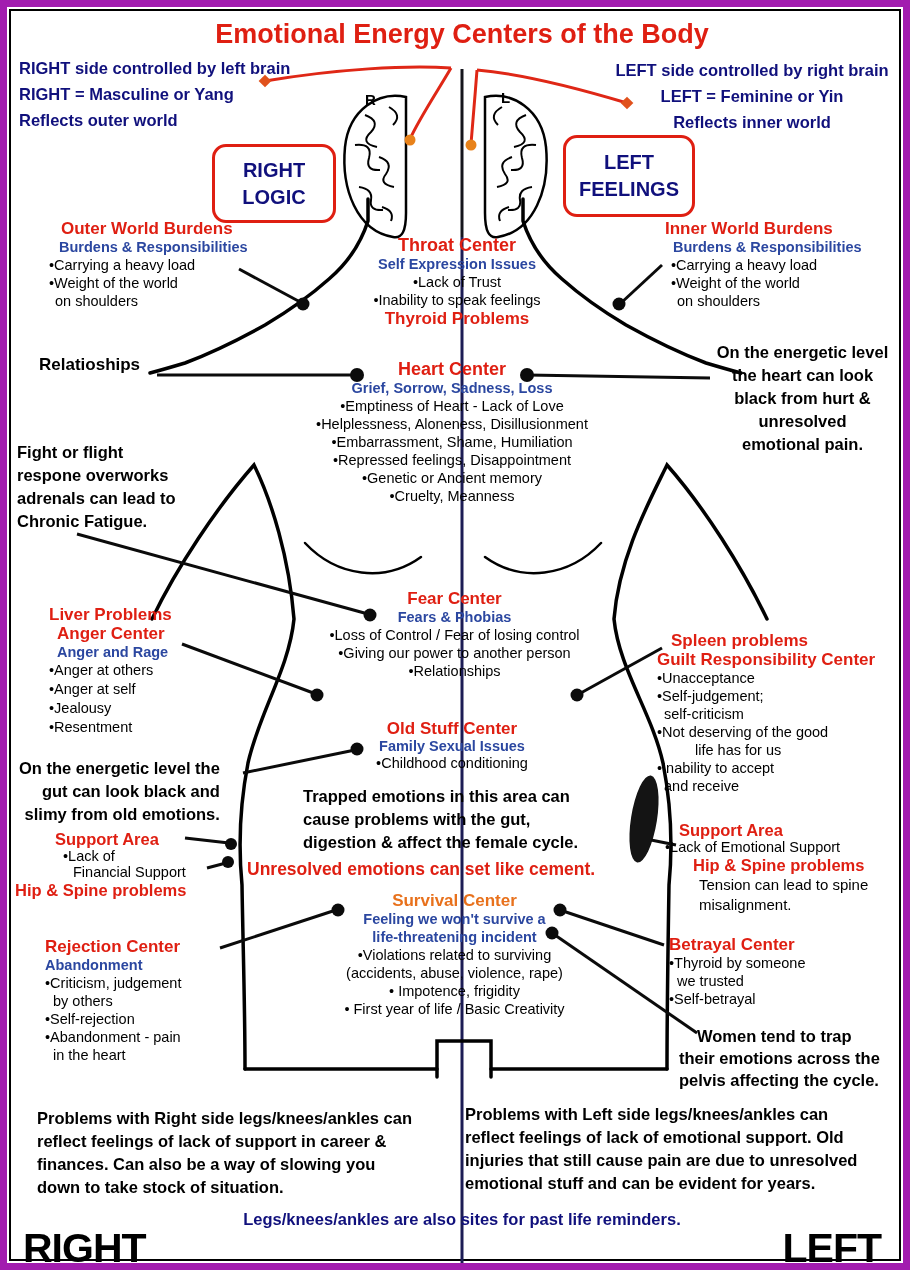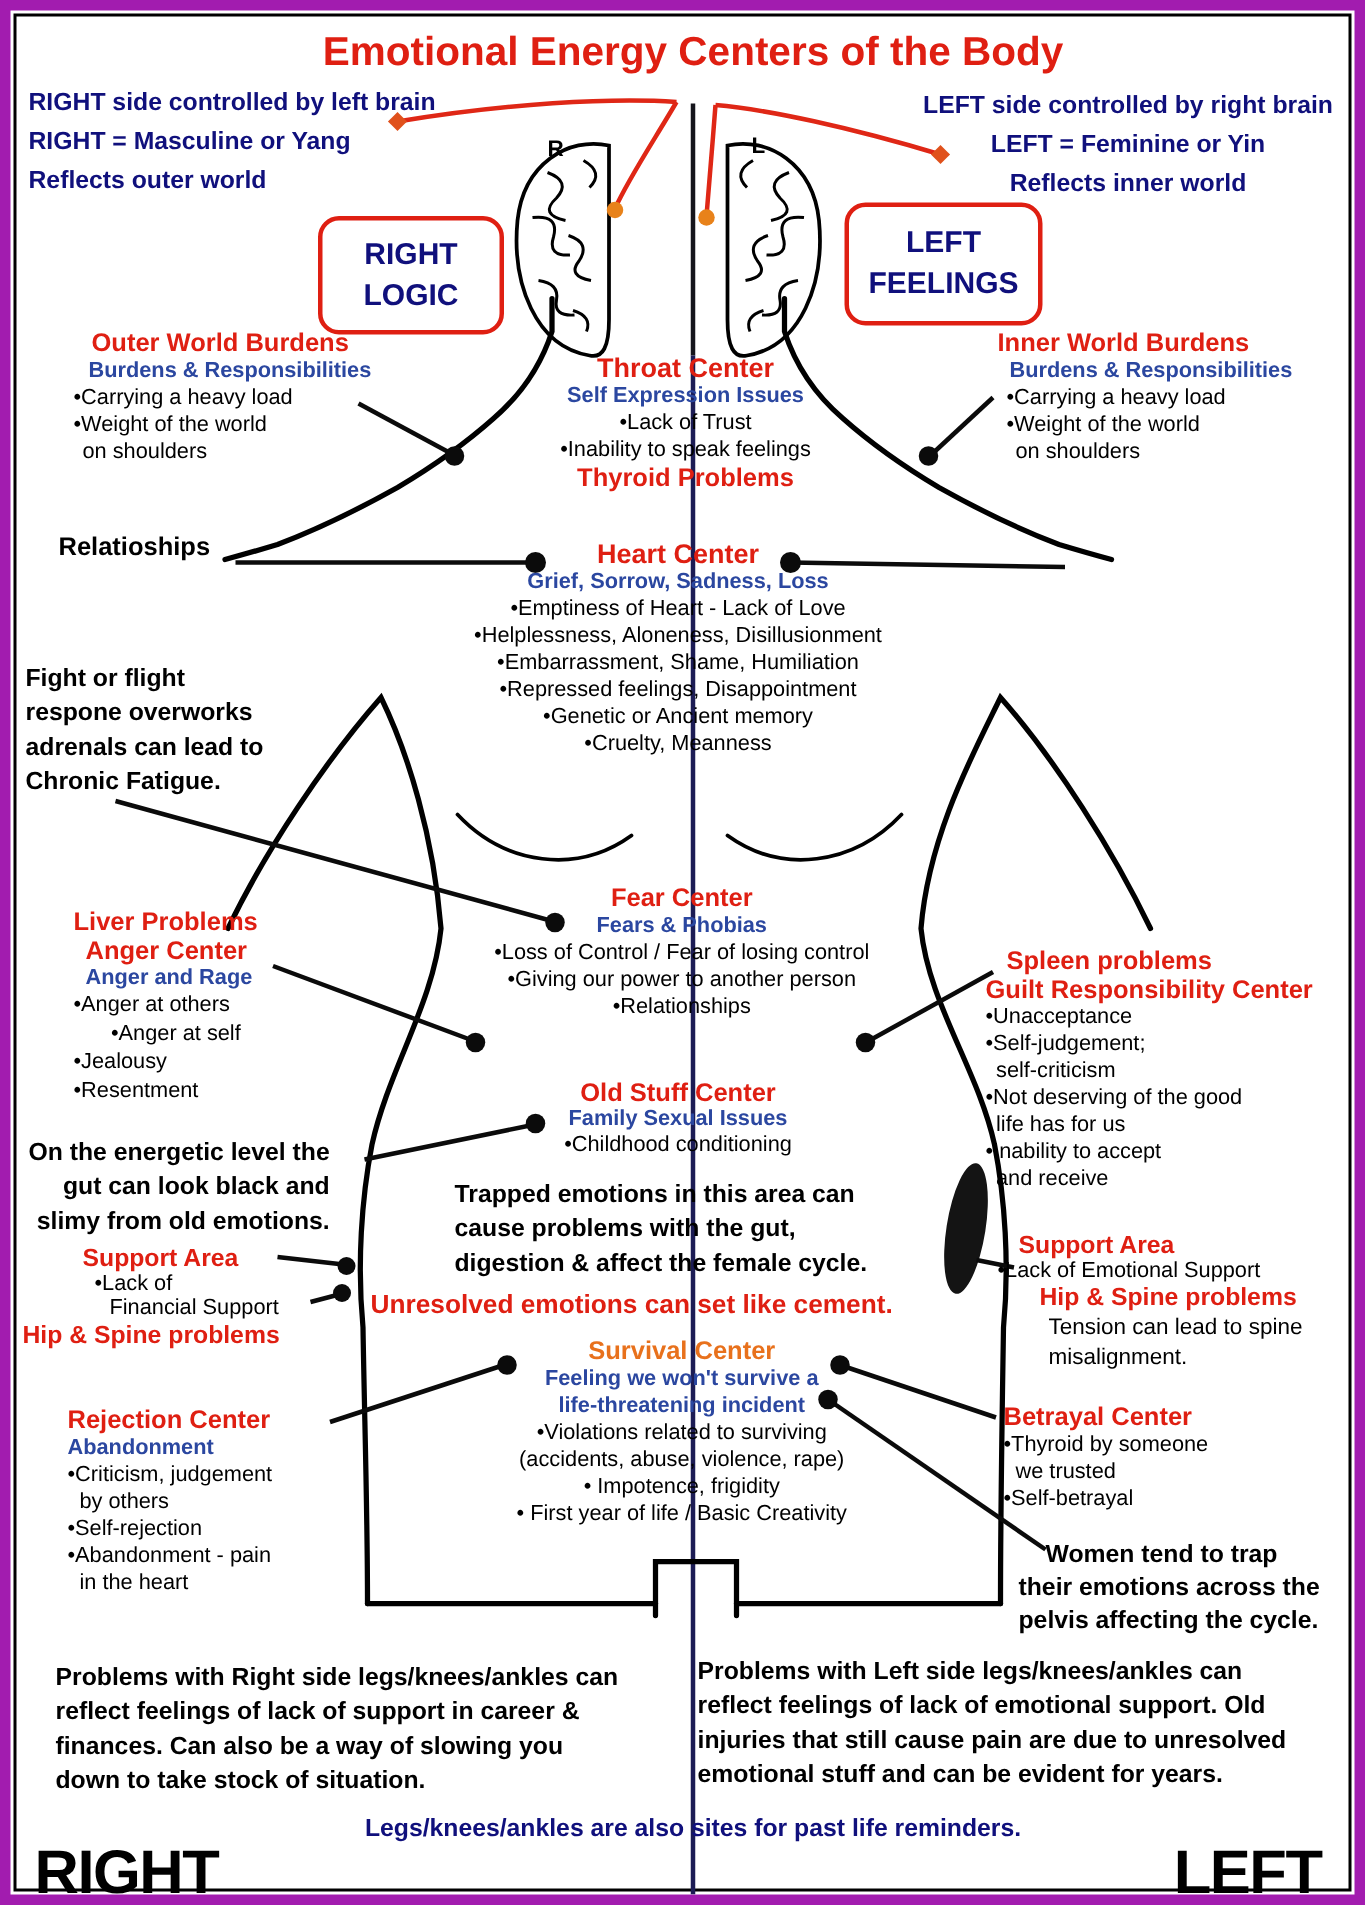--- a/index.html
+++ b/index.html
@@ -165,20 +165,27 @@
   <div class="t ctr" style="left:320px;top:228px;width:260px;">
     <div class="red h18">Throat Center</div>
     <div class="blue s14">Self Expression Issues</div>
     <div class="blk s14">•Lack of Trust</div>
     <div class="blk s14">•Inability to speak feelings</div>
     <div class="red h17">Thyroid Problems</div>
   </div>
 
   <div class="t blk" style="left:32px;top:348px;font-weight:700;font-size:17px;">Relatioships</div>
 
+  <div class="t note ctr" style="left:693px;top:334px;width:205px;white-space:normal;">
+    <div>On the energetic level</div>
+    <div>the heart can look</div>
+    <div>black from  hurt &amp;</div>
+    <div>unresolved</div>
+    <div>emotional pain.</div>
+  </div>
 
   <div class="t ctr" style="left:280px;top:352px;width:330px;">
     <div class="red h18">Heart Center</div>
     <div class="blue s14">Grief, Sorrow, Sadness, Loss</div>
     <div class="blk s14">•Emptiness of Heart - Lack of Love</div>
     <div class="blk s14">•Helplessness, Aloneness, Disillusionment</div>
     <div class="blk s14">•Embarrassment, Shame, Humiliation</div>
     <div class="blk s14">•Repressed feelings, Disappointment</div>
     <div class="blk s14">•Genetic or Ancient memory</div>
     <div class="blk s14">•Cruelty, Meanness</div>
@@ -197,33 +204,33 @@
     <div class="blk s14">•Loss of Control / Fear of losing control</div>
     <div class="blk s14">•Giving our power to another person</div>
     <div class="blk s14">•Relationships</div>
   </div>
 
   <div class="t" style="left:42px;top:598px;">
     <div class="red h17">Liver Problems</div>
     <div class="red h17" style="padding-left:8px;">Anger Center</div>
     <div class="blue s14" style="padding-left:8px;">Anger and Rage</div>
     <div class="blk s14" style="line-height:19px;">•Anger at others</div>
-    <div class="blk s14" style="line-height:19px;margin-left:25px;">•Anger at self</div>
+    <div class="blk s14" style="line-height:19px;">•Anger at self</div>
     <div class="blk s14" style="line-height:19px;">•Jealousy</div>
     <div class="blk s14" style="line-height:19px;">•Resentment</div>
   </div>
 
   <div class="t" style="left:650px;top:624px;">
     <div class="red h17" style="padding-left:14px;">Spleen problems</div>
     <div class="red h17">Guilt Responsibility Center</div>
     <div class="blk s14">•Unacceptance</div>
     <div class="blk s14">•Self-judgement;</div>
     <div class="blk s14" style="padding-left:7px;">self-criticism</div>
     <div class="blk s14">•Not deserving of the good</div>
-    <div class="blk s14" style="padding-left:7px;">life has for us</div>
+    <div class="blk s14" style="padding-left:7px;margin-left:31px;">life has for us</div>
     <div class="blk s14">•Inability to accept</div>
     <div class="blk s14" style="padding-left:7px;">and receive</div>
   </div>
 
   <div class="t note" style="left:12px;top:750px;text-align:right;">
     <div>On the energetic level the</div>
     <div>gut can look black and</div>
     <div>slimy from old emotions.</div>
   </div>
 

